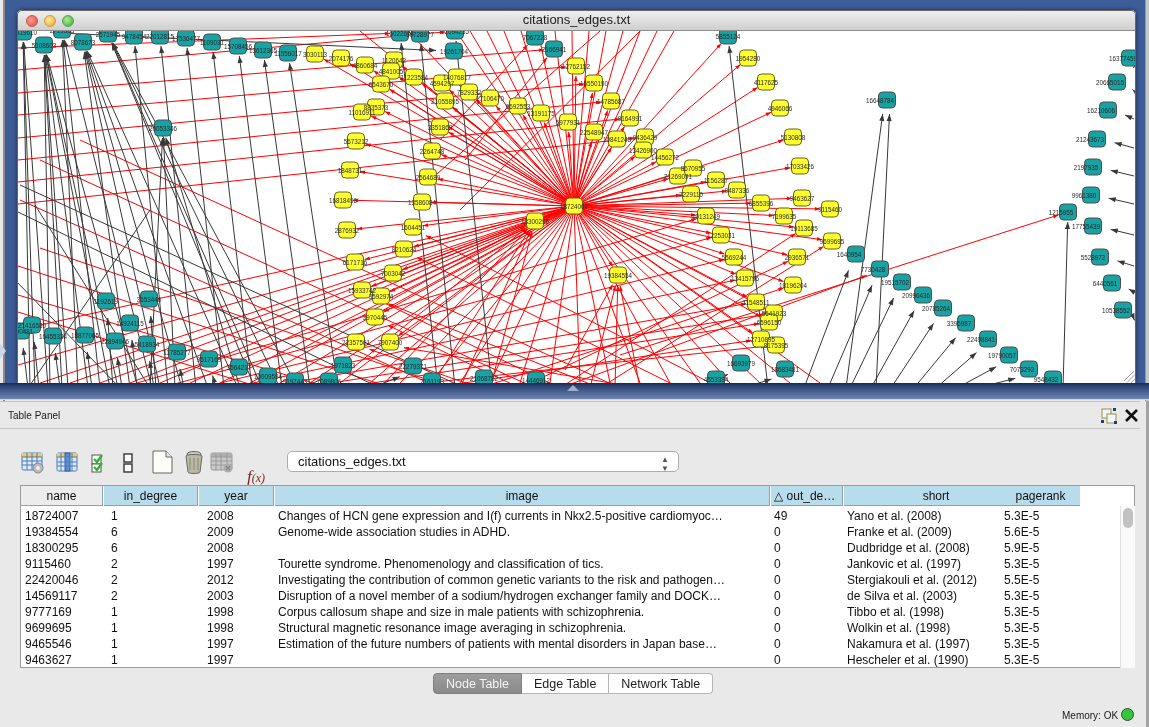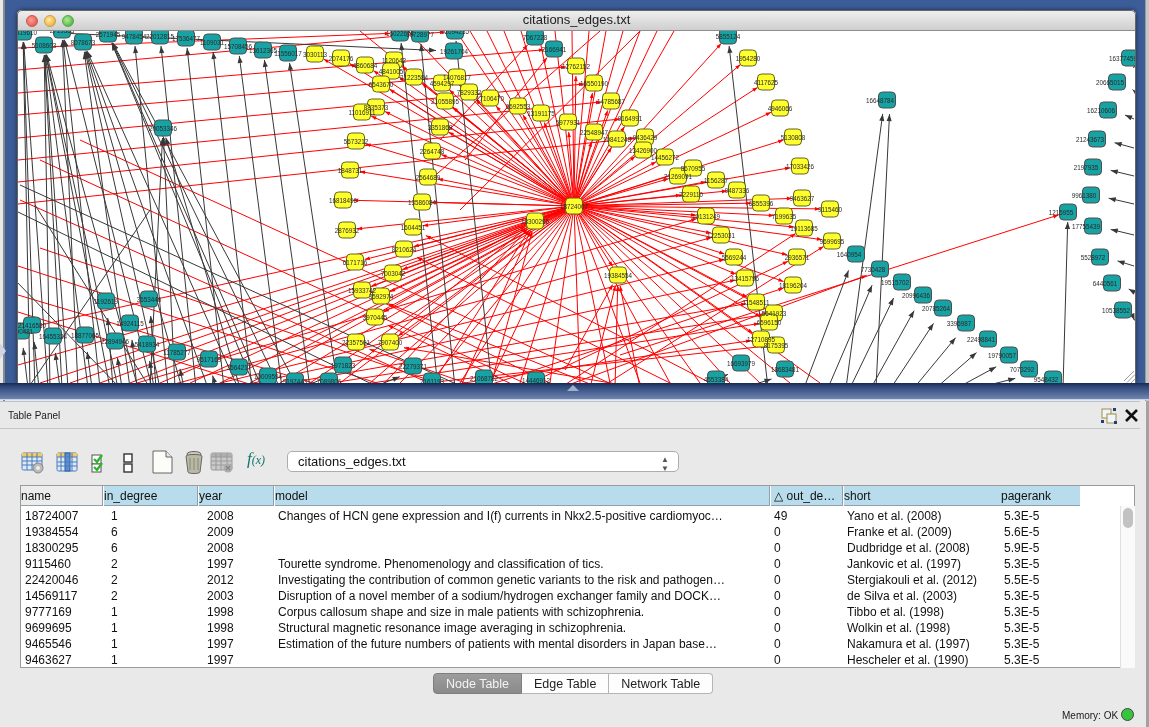--- a/index.html
+++ b/index.html
@@ -11,21 +11,21 @@
 .tbar{position:absolute;left:0;top:0;width:1119px;height:21px;border-radius:5px 5px 0 0;background:linear-gradient(#f0f0f0,#cfcfcf);border-bottom:1px solid #8e8e8e}
 .tbar .tt{position:absolute;left:0;top:2px;width:100%;text-align:center;font-size:13px;color:#222}
 .dot{position:absolute;top:5px;width:12px;height:12px;border-radius:50%}
 .canvas{position:absolute;left:1px;top:21px;width:1117px;height:352px;background:#fff;overflow:hidden}
 .panel{position:absolute;left:0;top:401px;width:1146px;height:326px;background:#e9e9e9}
 .phead{position:absolute;left:0;top:0;width:1140px;height:28px;border-top:1px solid #b9c2d0;border-bottom:1px solid #c6c6c6}
 .phead .pt{position:absolute;left:8px;top:8px;font-size:10px;color:#1a1a1a}
 .toolbar{position:absolute;left:0;top:29px;width:1140px;height:47px}
 .combo{position:absolute;left:287px;top:21px;width:392px;height:21px;background:#fff;border:1px solid #adadad;border-radius:5px;font-size:13px;color:#111;padding:2px 0 0 10px}
 .tablebox{position:absolute;left:20px;top:84px;width:1115px;height:183px;background:#fff;border:1px solid #9b9b9b}
-.th{position:absolute;top:0;height:20px;background:#b9dcec;border-right:1px solid #90a0aa;border-bottom:1px solid #90a0aa;font-size:12px;color:#111;line-height:20px}
+.th{position:absolute;top:0;height:20px;background:#b9dcec;border-right:1px solid #90a0aa;border-bottom:1px solid #90a0aa;font-size:12px;color:#111;text-align:center;line-height:20px}
 .trow{position:absolute;left:0;width:1096px;height:16px;font-size:12px;color:#111}
 .trow span{position:absolute;top:0;white-space:nowrap;line-height:16px}
 .sbar{position:absolute;left:1099px;top:20px;width:15px;height:162px;background:#fafafa;border-left:1px solid #e0e0e0}
 .thumb{position:absolute;left:2px;top:2px;width:10px;height:20px;background:#c2c2c2;border-radius:5px}
 .tabs{position:absolute;left:433px;top:272px;height:38px;font-size:12.5px}
 .tab{float:left;height:21px;line-height:20px;padding:0 12px;background:#fdfdfd;border:1px solid #b5b5b5;border-left:none;color:#222}
 .tab.sel{background:linear-gradient(#9d9d9d,#8a8a8a);color:#f4f4f4;border:1px solid #7e7e7e;border-radius:4px 0 0 4px}
 .tab.last{border-radius:0 4px 4px 0}
 .mem{position:absolute;left:1062px;top:309px;font-size:10px;color:#1a1a1a}
 .grn{position:absolute;left:1121px;top:307px;width:13px;height:13px;border-radius:50%;background:#35c53a;border:1px solid #444}
@@ -381,44 +381,45 @@
         <path d="M4 6c0-2 16-2 16 0l-2 16c0 2-12 2-12 0z" fill="#b9b9a4" stroke="#666"></path>
         <path d="M8 8v12M12 8v12M16 8v12" stroke="#88887a"></path>
       </svg>
 <svg style="position:absolute;left:210px;top:21px" width="25" height="23">
         <rect x="1" y="2" width="21" height="17" rx="1.5" fill="#c9c9c9" stroke="#9a9a9a"></rect>
         <rect x="1" y="2" width="21" height="4" fill="#b0b0b0"></rect>
         <path d="M1 6h21M1 10h21M1 14h21M6 2v17M11 2v17M17 2v17" stroke="#9a9a9a" fill="none"></path>
         <circle cx="18" cy="17" r="4.5" fill="#adadad"></circle>
         <path d="M16 15l4 4M20 15l-4 4" stroke="#888" stroke-width="1.3"></path>
       </svg>
-<div style="position:absolute;left:247px;top:19px;font-size:15px;color:#0f766e"><i style="font-family:'Liberation Serif',serif;font-size:17px">f</i><i style="font-family:'Liberation Serif',serif;font-size:12px">(x)</i></div>
+<div style="position:absolute;left:247px;top:37px;font-size:15px;color:#7f1d1d"><i style="font-family:'Liberation Serif',serif;font-size:17px">f</i><i style="font-family:'Liberation Serif',serif;font-size:12px">(x)</i></div>
 <div class="combo">citations_edges.txt<span style="position:absolute;right:10px;top:3px;font-size:8px;color:#555;letter-spacing:-1px">▲<br>▼</span></div>
 </div>
 <div class="tablebox">
 <div class="th" style="left:0;width:82px;background:#ececec">name</div>
 <div class="th" style="left:83px;width:94px">in_degree</div>
 <div class="th" style="left:178px;width:75px">year</div>
-<div class="th" style="left:254px;width:495px">model</div>
+<div class="th" style="left:254px;width:495px">image</div>
 <div class="th" style="left:750px;width:72px;text-align:left;padding-left:3px">△ out_de…</div>
 <div class="th" style="left:823px;width:185px">short</div>
 <div class="th" style="left:980px;width:79px;border-right:none">pagerank</div>
 <div class="trow" style="top:22px">
         <span style="left:4px">18724007</span>
         <span style="left:90px">1</span>
         <span style="left:186px">2008</span>
         <span style="left:257px">Changes of HCN gene expression and I(f) currents in Nkx2.5‑positive cardiomyoc…</span>
         <span style="left:753px">49</span>
         <span style="left:826px">Yano et al. (2008)</span>
         <span style="left:983px">5.3E‑5</span>
       </div>
       <div class="trow" style="top:38px">
         <span style="left:4px">19384554</span>
         <span style="left:90px">6</span>
         <span style="left:186px">2009</span>
+        <span style="left:257px">Genome‑wide association studies in ADHD.</span>
         <span style="left:753px">0</span>
         <span style="left:826px">Franke et al. (2009)</span>
         <span style="left:983px">5.6E‑5</span>
       </div>
       <div class="trow" style="top:54px">
         <span style="left:4px">18300295</span>
         <span style="left:90px">6</span>
         <span style="left:186px">2008</span>
         <span style="left:753px">0</span>
         <span style="left:826px">Dudbridge et al. (2008)</span>

